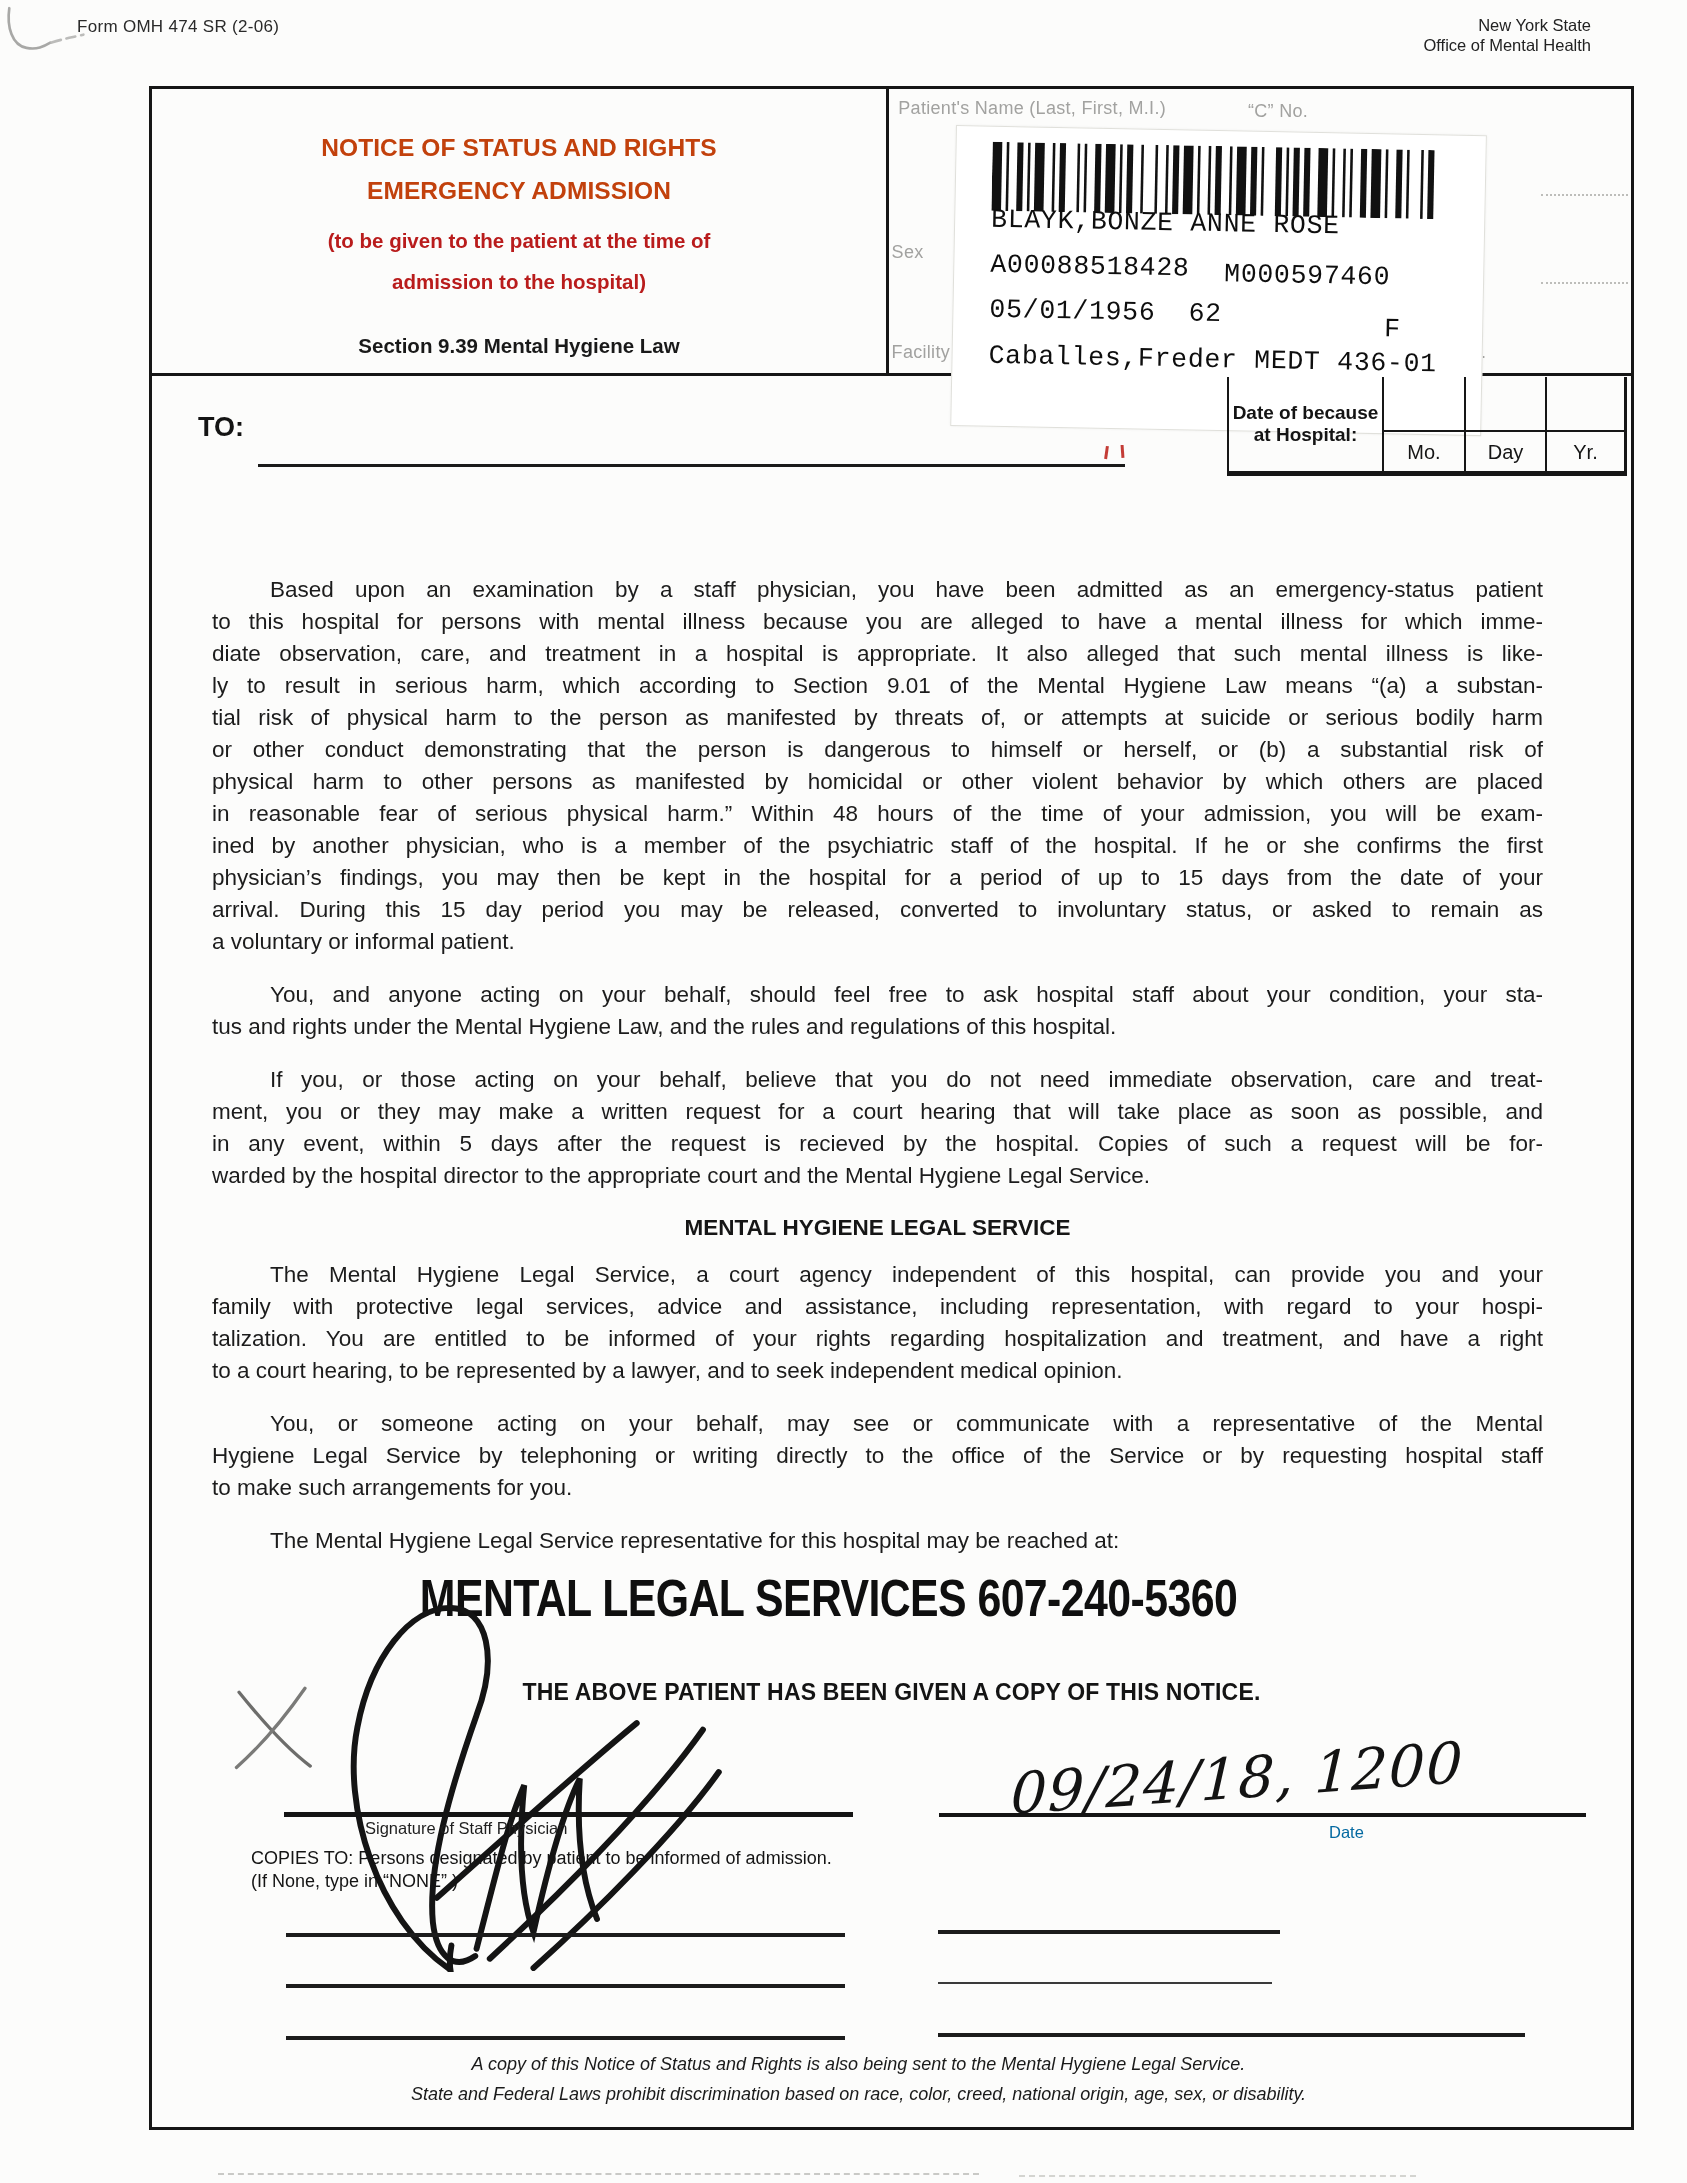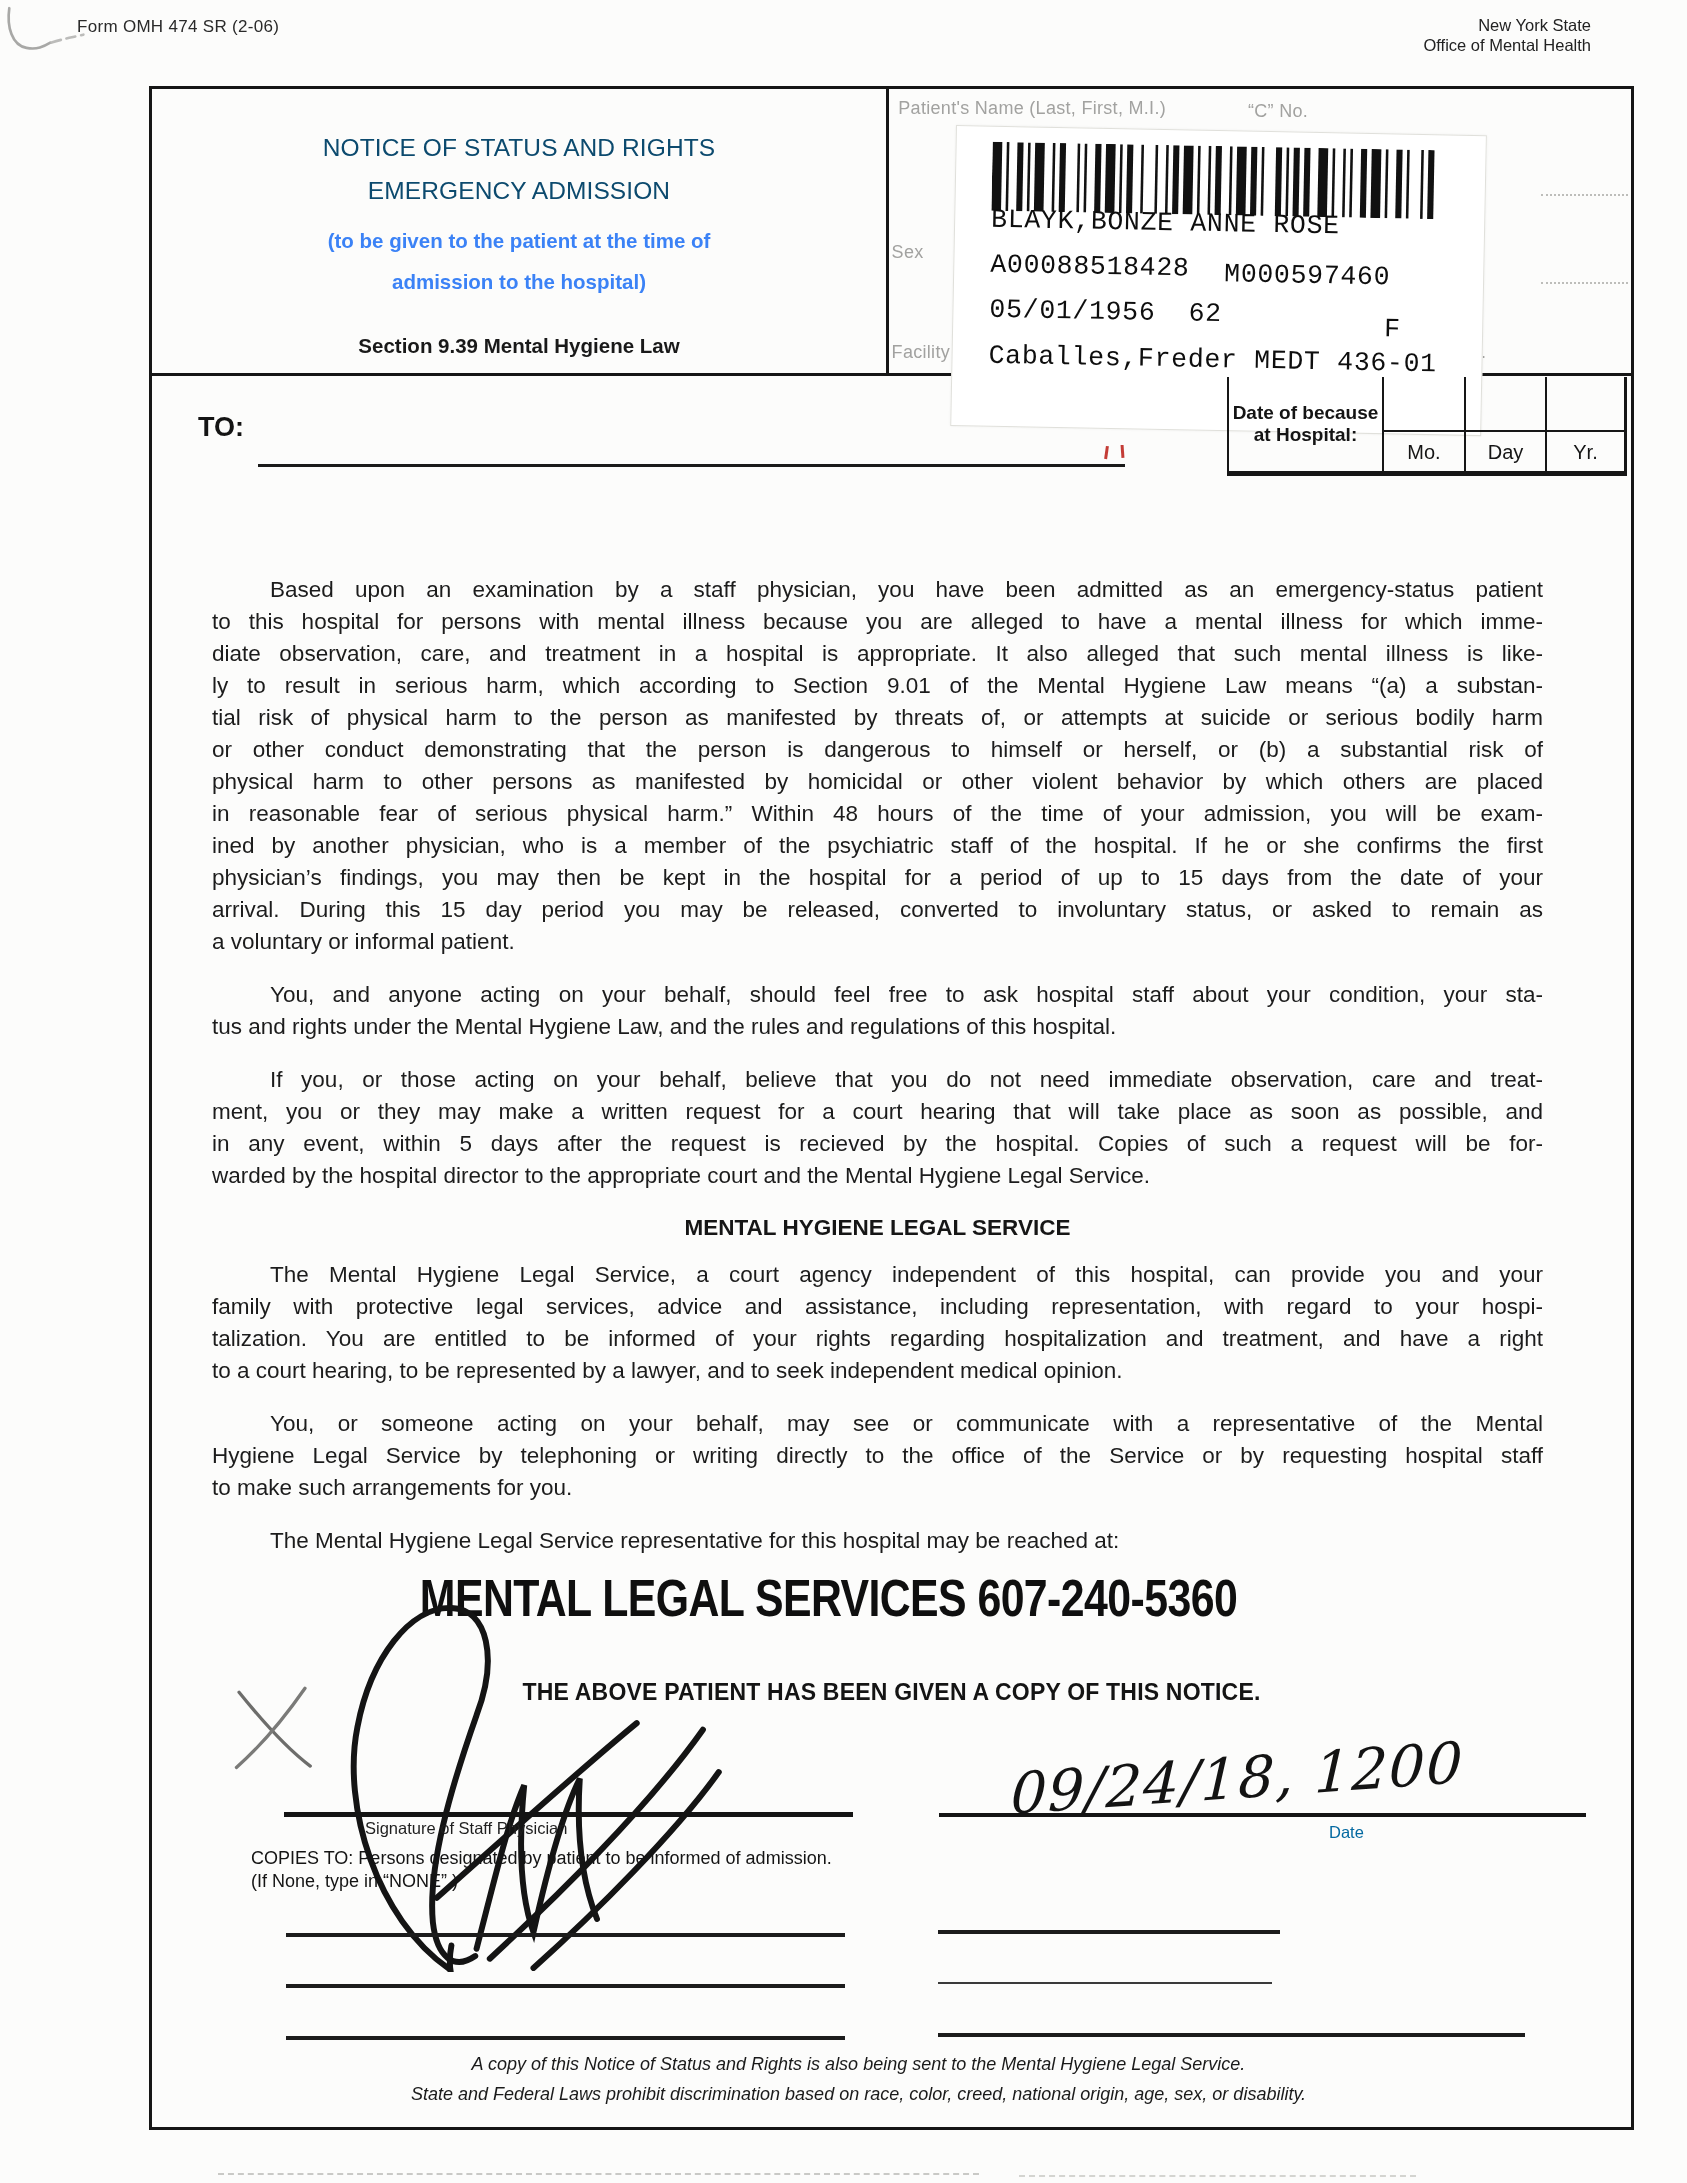--- a/index.html
+++ b/index.html
@@ -17,24 +17,24 @@
   .main-box{position:absolute;left:149px;top:86px;width:1485px;height:2044px;
             border:3.3px solid #161616;box-sizing:border-box;background:#fcfcfb;}
   .inner{position:absolute;left:0;top:0;width:1479px;height:2038px;}
 
   
   .v-divider{position:absolute;left:734px;top:0;width:2.6px;height:284px;background:#161616;}
   .h-divider{position:absolute;left:0;top:284px;width:1479px;height:3.3px;background:#161616;}
 
   .title-cell{position:absolute;left:0;top:0;width:734px;height:284px;display:flex;flex-direction:column;
               align-items:center;padding-top:45px;box-sizing:border-box;}
-  .title-l1,.title-l2{font-weight:normal;font-size:24.5px;color:#0c4a6e;letter-spacing:0.1px;}
+  .title-l1,.title-l2{font-weight:bold;font-size:24.5px;color:#c2410c;letter-spacing:0.1px;}
   .title-l1{margin-bottom:14.6px;}
   .title-l2{margin-bottom:24px;}
-  .subtitle{font-weight:bold;font-size:20.5px;color:#3b82f6;}
+  .subtitle{font-weight:bold;font-size:20.5px;color:#b91c1c;}
   .subtitle.s1{margin-bottom:17px;}
   .subtitle.s2{margin-bottom:40px;}
   .section-line{font-weight:bold;font-size:20.5px;color:#191919;}
 
   .patient-cell{position:absolute;left:737px;top:0;width:742px;height:284px;}
   .glabel{position:absolute;color:#a2a2a0;font-size:18px;letter-spacing:0.3px;white-space:nowrap;}
   .lbl-pname{left:9.3px;top:9.3px;}
   .lbl-cno{left:359px;top:12px;}
   .lbl-sex{left:2.6px;top:153px;text-align:right;}
   .lbl-fac{left:2.6px;top:253px;}

